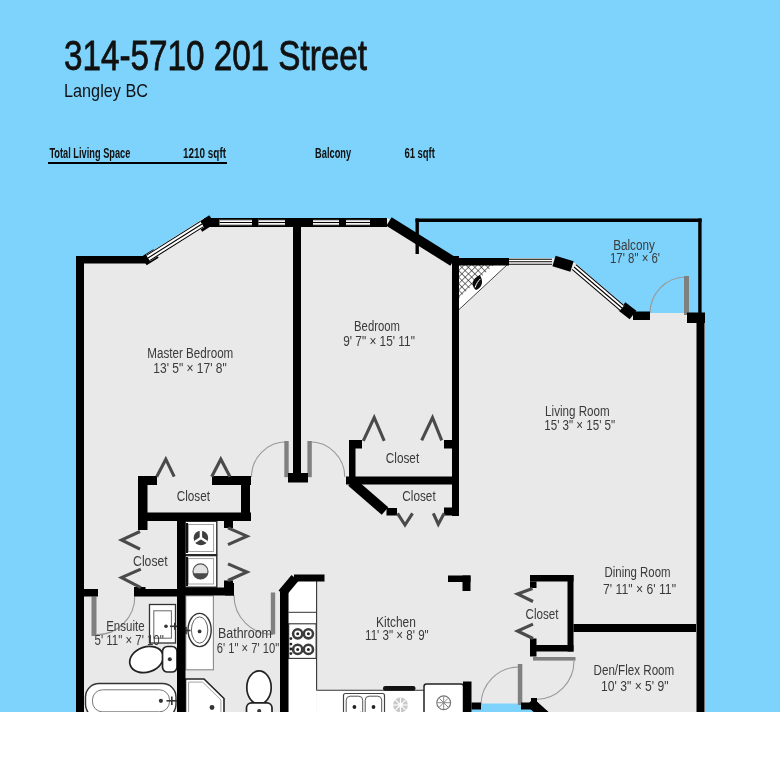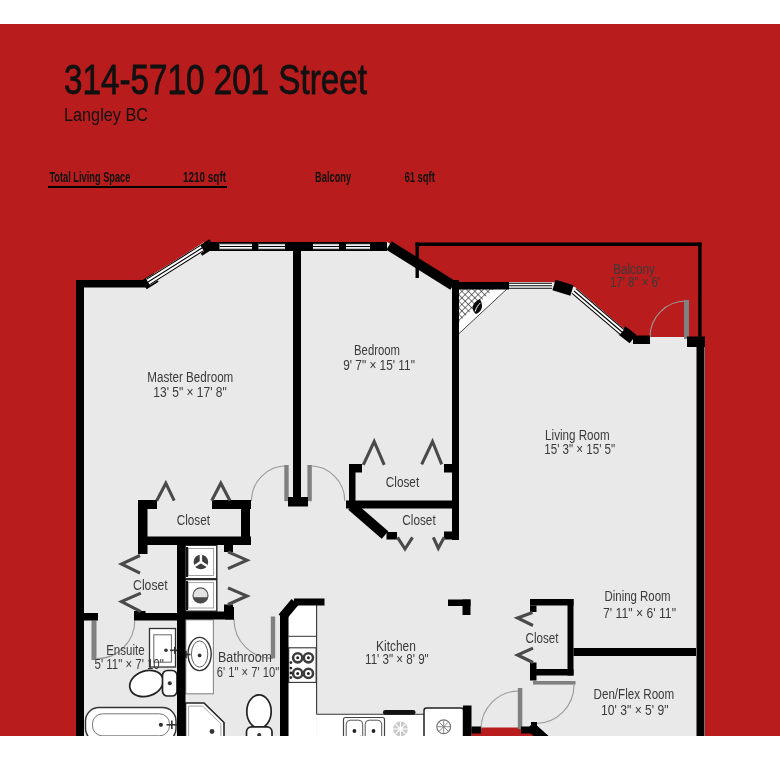--- a/index.html
+++ b/index.html
@@ -1,17 +1,17 @@
 <!DOCTYPE html>
 <html><head>
 <meta charset="utf-8">
 <style>
   html,body{margin:0;padding:0;background:#fff;}
-  #page{position:relative;width:780px;height:712px;background:#b91c1c;overflow:hidden;
-        font-family:"Liberation Sans", sans-serif;margin-top:24px;}
+  #page{position:relative;width:780px;height:712px;background:#7dd3fc;overflow:hidden;
+        font-family:"Liberation Sans", sans-serif;}
   svg{position:absolute;left:0;top:0;}
   text{font-family:"Liberation Sans", sans-serif;fill:#3a3a3a;}
   .room{font-size:14px;}
   .hdr{fill:#111;}
 </style>
 </head>
 <body>
 <div id="page">
 <svg width="780" height="780" viewBox="0 0 780 780">
   <defs>

